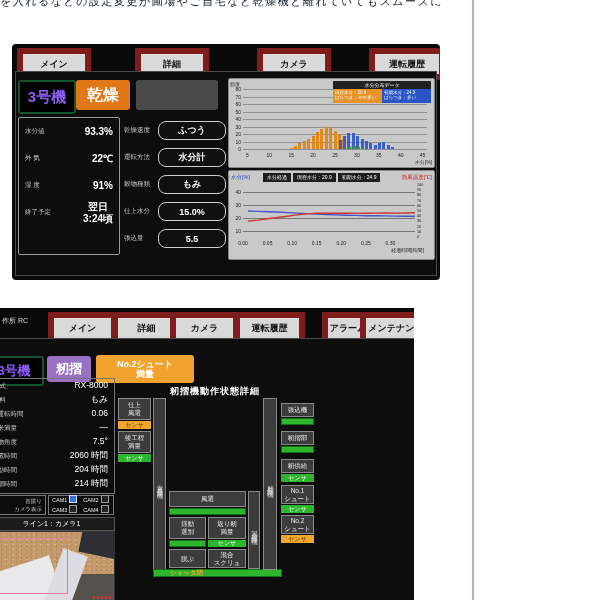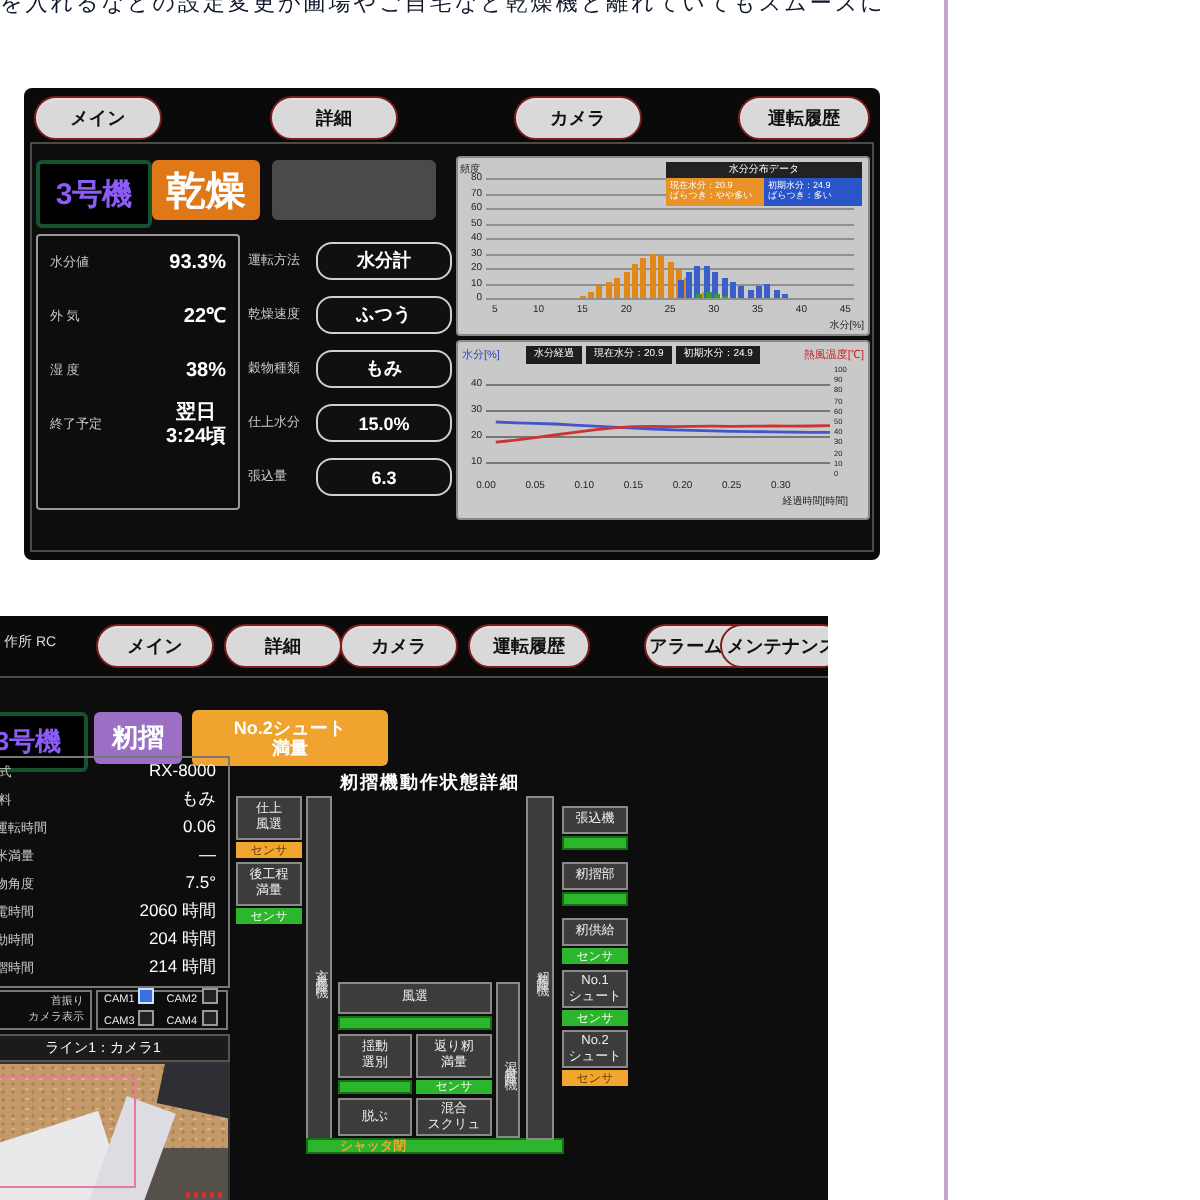--- a/index.html
+++ b/index.html
@@ -8,21 +8,21 @@
   .abs{position:absolute;}
   
   #top-caption{left:0;top:0;width:470px;height:9px;overflow:hidden;color:#0f172a;}
   #top-caption span{display:block;margin-top:-6px;font-size:11px;letter-spacing:1.5px;white-space:nowrap;}
   
   #accent-line{left:472px;top:0;width:2px;height:600px;background:#c4a6cf;}
   
   .panel{background:#0a0a0a;border-radius:4px;overflow:hidden;}
   #panel1{left:12px;top:44px;width:428px;height:236px;}
   #panel2{left:0;top:308px;width:414px;height:292px;border-radius:0;}
-  .tab{position:absolute;height:20px;background:#d9d9d9;border:1px solid #7f1d1d;border-radius:11px;
+  .tab{position:absolute;height:20px;background:#d9d9d9;border:6px solid #7f1d1d;border-radius:0;
        color:#111;font-size:9px;font-weight:bold;display:flex;align-items:center;justify-content:center;
        box-shadow:0 1px 1px rgba(255,255,255,.25) inset;}
   .frame{position:absolute;border:1px solid #4a4a4a;background:#0d0d0d;}
   .machine-name{position:absolute;border:2px solid #14532d;border-radius:3px;color:#8b5cf6;
        font-weight:bold;display:flex;align-items:center;justify-content:center;background:#000;}
   .mode-box{position:absolute;border-radius:3px;color:#fff;font-weight:bold;
        display:flex;align-items:center;justify-content:center;}
   .row-lbl{color:#c9c9c9;font-size:6.5px;}
   .row-val{color:#fff;font-size:10px;font-weight:bold;white-space:pre-line;text-align:center;line-height:1.15;}
   .reading-row{display:flex;align-items:center;justify-content:space-between;height:27px;padding:0 6px;}
@@ -62,62 +62,62 @@
 <div class="abs panel" id="panel1">
   <div id="p1-tabs">
       <div class="tab" style="left: 5px; top: 4px; width: 62px;">メイン</div>
       <div class="tab" style="left: 123px; top: 4px; width: 62px;">詳細</div>
       <div class="tab" style="left: 245px; top: 4px; width: 62px;">カメラ</div>
       <div class="tab" style="left: 357px; top: 4px; width: 64px;">運転履歴</div>
     </div>
   <div class="frame" style="left:3px;top:27px;width:420px;height:203px;"></div>
 
   <div class="machine-name" style="left:6px;top:36px;width:54px;height:30px;font-size:15px;">3号機</div>
-  <div class="mode-box" style="left:64px;top:36px;width:54px;height:30px;background:#e07818;font-size:20px;text-align:center;">乾燥</div>
+  <div class="mode-box" style="left:64px;top:36px;width:54px;height:30px;background:#e07818;font-size:16px;text-align:center;">乾燥</div>
   <div class="abs" style="left:124px;top:36px;width:82px;height:30px;background:#4a4a4a;border-radius:3px;"></div>
 
   <div class="abs" id="p1-readings" style="left:6px;top:73px;width:100px;height:136px;border:1px solid #9a9a9a;border-radius:2px;">
       <div class="reading-row">
         <div class="row-lbl">水分値</div>
         <div class="row-val">93.3%</div>
       </div>
       <div class="reading-row">
         <div class="row-lbl">外 気</div>
         <div class="row-val">22℃</div>
       </div>
       <div class="reading-row">
         <div class="row-lbl">湿 度</div>
-        <div class="row-val">38%</div>
+        <div class="row-val">91%</div>
       </div>
       <div class="reading-row">
         <div class="row-lbl">終了予定</div>
         <div class="row-val">翌日
 3:24頃</div>
       </div>
     </div>
   <div class="abs" id="p1-settings" style="left:112px;top:73px;width:102px;height:136px;">
       <div class="setting-row">
+        <div class="row-lbl">乾燥速度</div>
+        <div class="setting-btn">ふつう</div>
+      </div>
+      <div class="setting-row">
         <div class="row-lbl">運転方法</div>
         <div class="setting-btn">水分計</div>
       </div>
       <div class="setting-row">
-        <div class="row-lbl">乾燥速度</div>
-        <div class="setting-btn">ふつう</div>
-      </div>
-      <div class="setting-row">
         <div class="row-lbl">穀物種類</div>
         <div class="setting-btn">もみ</div>
       </div>
       <div class="setting-row">
         <div class="row-lbl">仕上水分</div>
         <div class="setting-btn">15.0%</div>
       </div>
       <div class="setting-row">
         <div class="row-lbl">張込量</div>
-        <div class="setting-btn">6.3</div>
+        <div class="setting-btn">5.5</div>
       </div>
     </div>
 
   <div class="chartbox" id="histo" style="left:216px;top:34px;width:205px;height:88px;">
       <div class="gridline" style="left: 14px; top: 70px; width: 184px;"></div>
       <div class="ticktext" style="left: 1px; top: 67px; width: 11px; text-align: right;">0</div>
       <div class="gridline" style="left: 14px; top: 62.5px; width: 184px;"></div>
       <div class="ticktext" style="left: 1px; top: 59.5px; width: 11px; text-align: right;">10</div>
       <div class="gridline" style="left: 14px; top: 55px; width: 184px;"></div>
       <div class="ticktext" style="left: 1px; top: 52px; width: 11px; text-align: right;">20</div>

